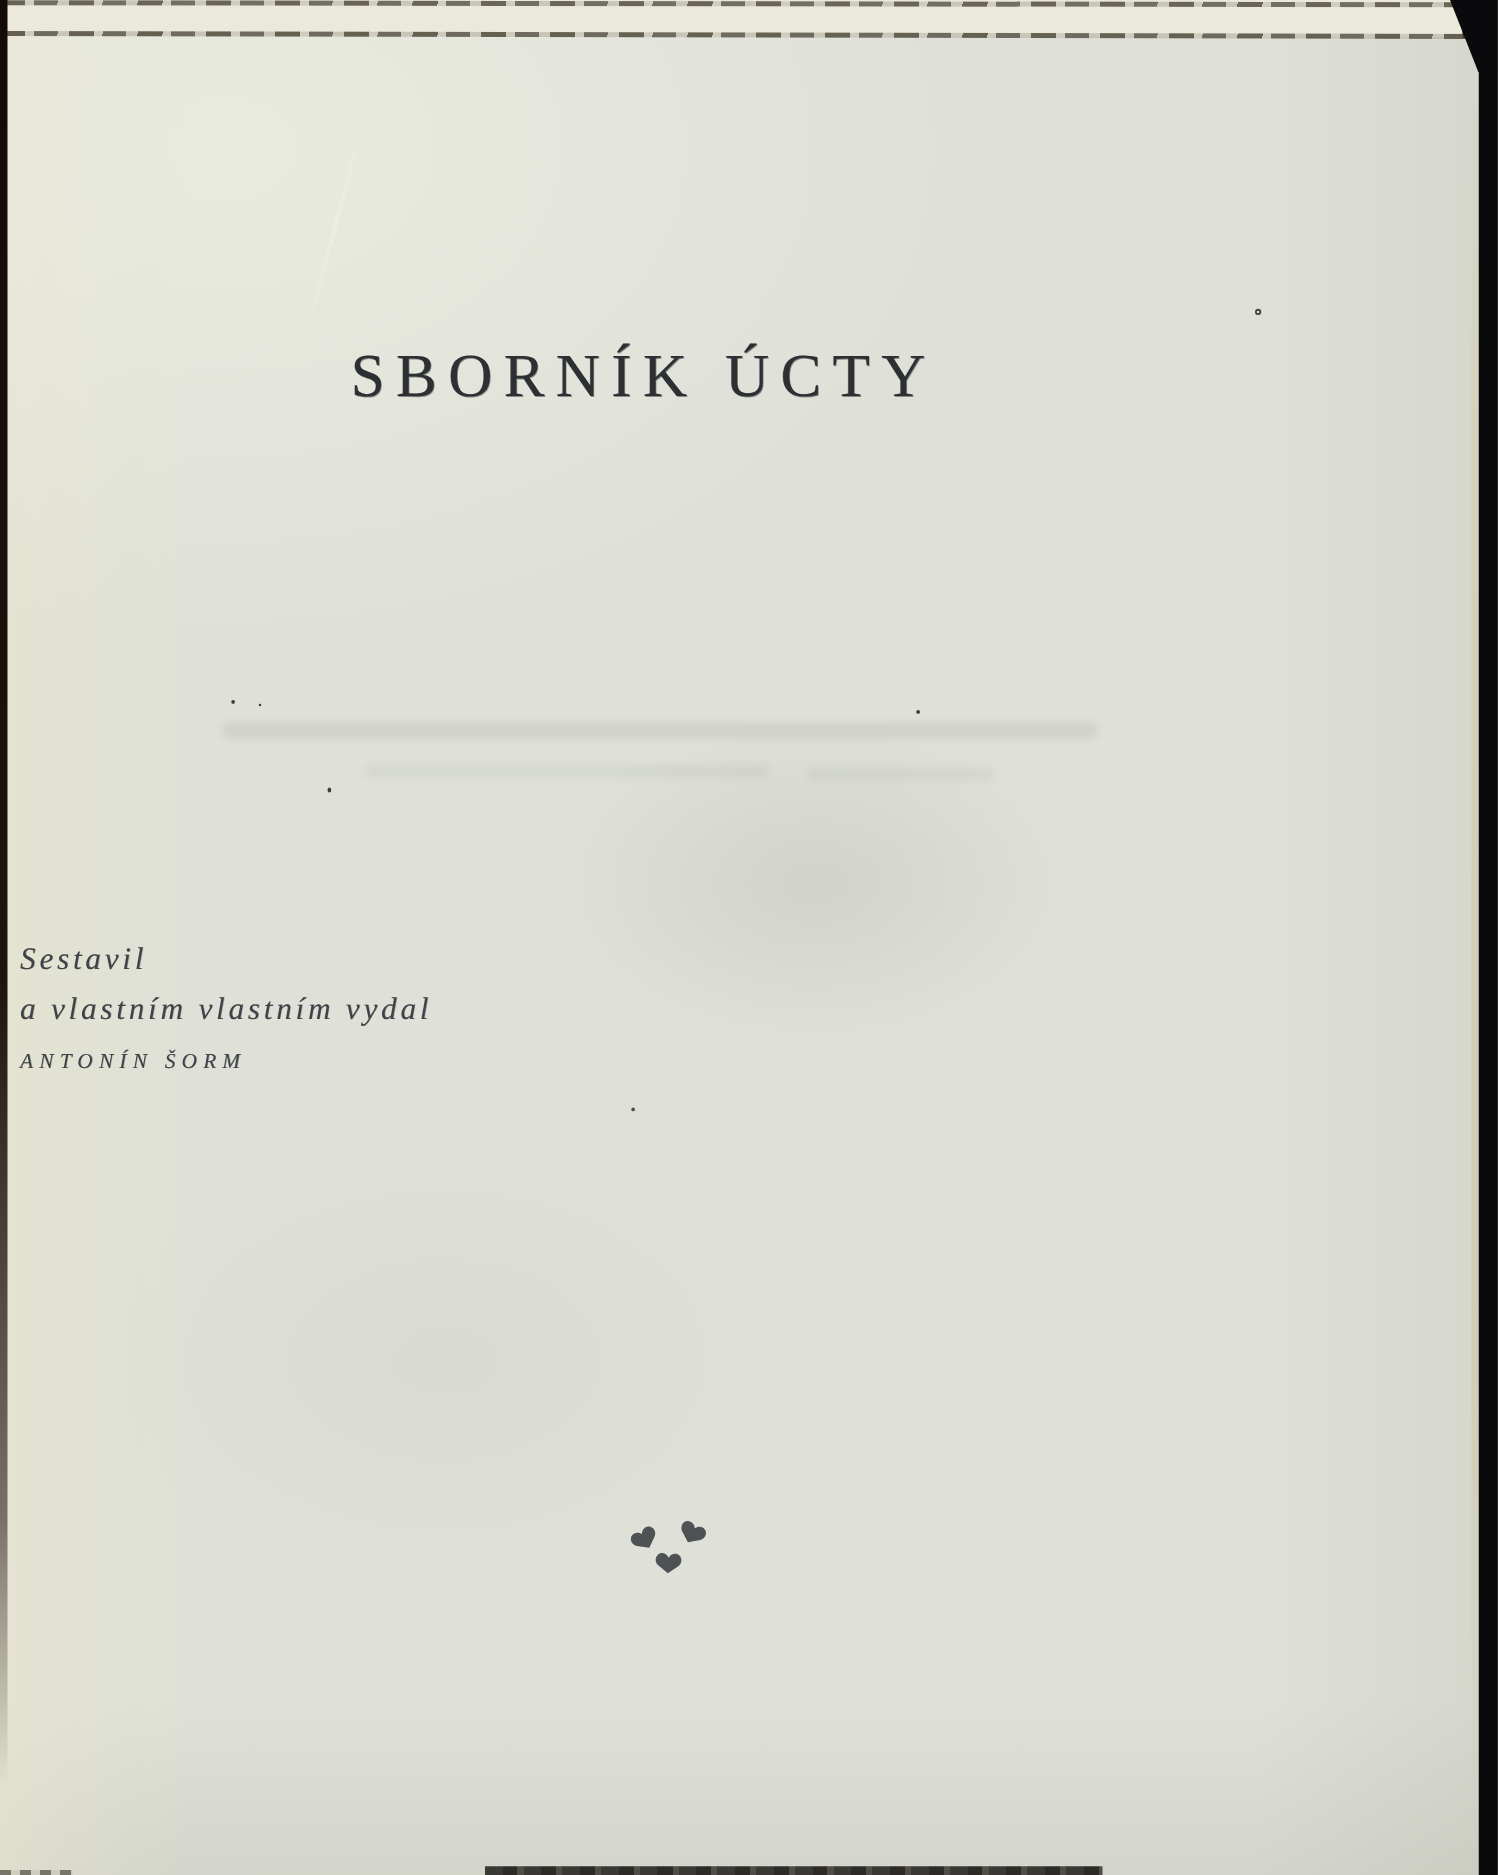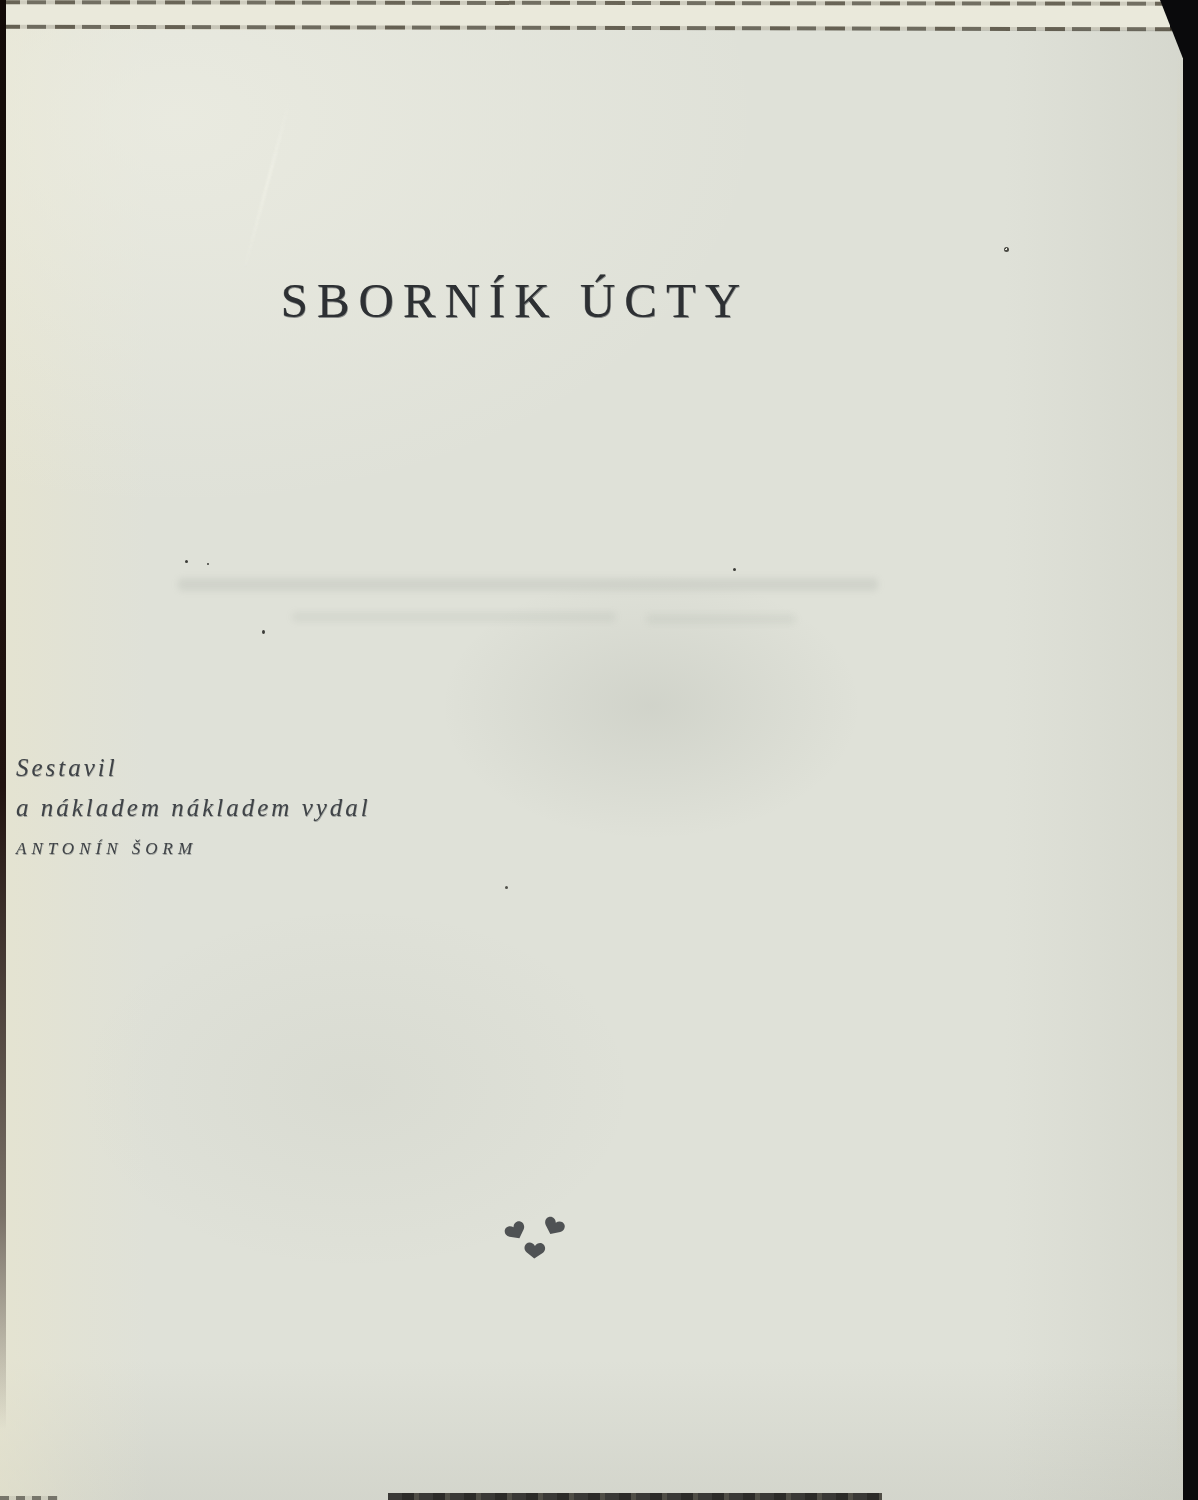--- a/index.html
+++ b/index.html
@@ -120,21 +120,21 @@
   <div class="ghost g1"></div>
   <div class="ghost g2"></div>
   <div class="ghost g3"></div>
 
   <h1 class="title">
     <span class="t-line t1">SBORNÍK ÚCTY</span>
   </h1>
 
   <div class="byline">
     <span class="b-line b1">Sestavil</span>
-    <span class="b-line b2">a nákladem nákladem vydal</span>
+    <span class="b-line b2">a vlastním vlastním vydal</span>
     <span class="b-line b3">ANTONÍN ŠORM</span>
   </div>
 
   <svg class="ornament" width="78" height="50" viewBox="0 0 64 44" aria-hidden="true">
     <g fill="#3b3e41" fill-opacity="0.88">
       <path transform="translate(2,5) rotate(-28 11 8)" d="M11 4.5 C9.5 1.5 5.5 0.5 3.3 2.8 C1.2 5 1.6 8.3 3.9 10.2 L11 15.5 L18.1 10.2 C20.4 8.3 20.8 5 18.7 2.8 C16.5 0.5 12.5 1.5 11 4.5 Z"></path>
       <path transform="translate(36,1) rotate(26 11 8)" d="M11 4.5 C9.5 1.5 5.5 0.5 3.3 2.8 C1.2 5 1.6 8.3 3.9 10.2 L11 15.5 L18.1 10.2 C20.4 8.3 20.8 5 18.7 2.8 C16.5 0.5 12.5 1.5 11 4.5 Z"></path>
       <path transform="translate(19,22) rotate(3 11 8)" d="M11 4.5 C9.5 1.5 5.5 0.5 3.3 2.8 C1.2 5 1.6 8.3 3.9 10.2 L11 15.5 L18.1 10.2 C20.4 8.3 20.8 5 18.7 2.8 C16.5 0.5 12.5 1.5 11 4.5 Z"></path>
     </g>
   </svg>

